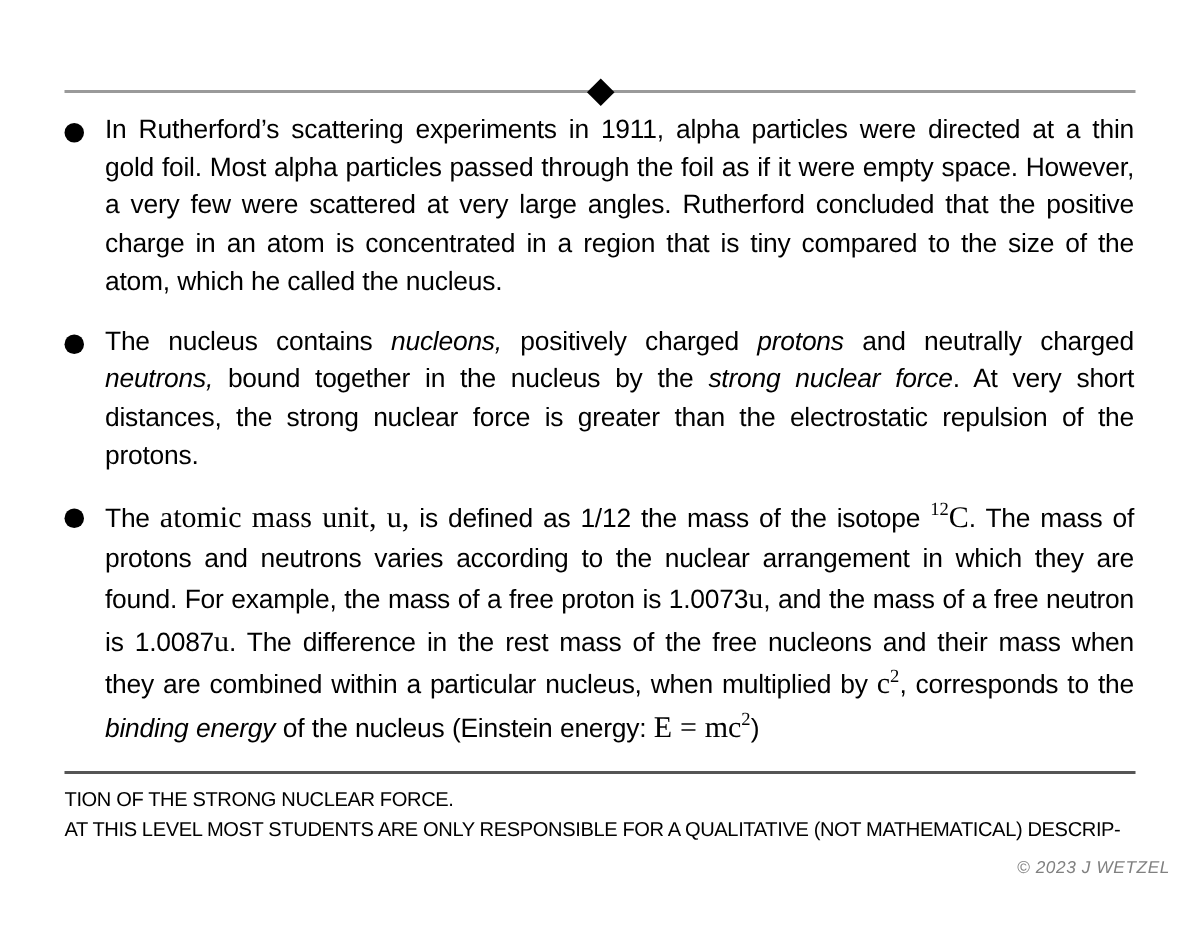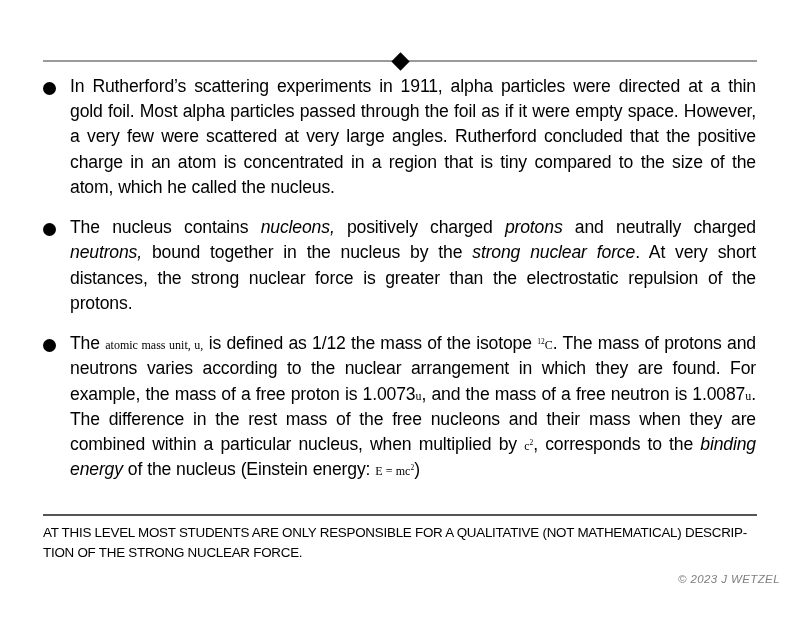--- a/index.html
+++ b/index.html
@@ -84,21 +84,21 @@
     word-spacing: 0.2px;
   }
 
   
   em.term {
     font-style: italic;
     margin-top: 24px;
   }
   .serif {
     font-family: "Liberation Serif", "DejaVu Serif", serif;
-    font-size: 12px;
+    font-size: 20px;
     letter-spacing: 0;
   }
   sup {
     font-size: 0.62em;
     vertical-align: super;
     line-height: 0;
   }
 
   
   .footer-rule {
@@ -155,18 +155,18 @@
 
     <div class="bullet-item">
       <span class="bullet-marker"></span>
       <div class="bullet-text"><span>The </span><span class="serif">atomic mass unit, u,</span><span> is defined as 1/12 the mass of the isotope </span><span class="serif"><sup>12</sup><span>C</span></span><span>.  The mass of protons and neutrons varies according to the nuclear arrangement in which they are found.  For example, the mass of a free proton is 1.0073</span><span class="serif">u</span><span>, and the mass of a free neutron is 1.0087</span><span class="serif">u</span><span>.  The difference in the rest mass of the free nucleons and their mass when they are combined within a particular nucleus, when multiplied by </span><span class="serif"><span>c</span><sup>2</sup></span><span>, corresponds to the </span><em class="term">binding energy</em><span> of the nucleus  (Einstein energy:  </span><span class="serif"><span>E = mc</span><sup>2</sup></span><span>)</span></div>
     </div>
 
   </div>
 
   <div class="footer-rule"></div>
   <div class="footer-note">
+    <div>TION OF THE STRONG NUCLEAR FORCE.</div>
     <div>AT THIS LEVEL MOST STUDENTS ARE ONLY RESPONSIBLE FOR A QUALITATIVE (NOT MATHEMATICAL) DESCRIP-</div>
-    <div>TION OF THE STRONG NUCLEAR FORCE.</div>
   </div>
   <div class="copyright">© 2023 J WETZEL</div>
 
 </div>
 
 </body></html>

